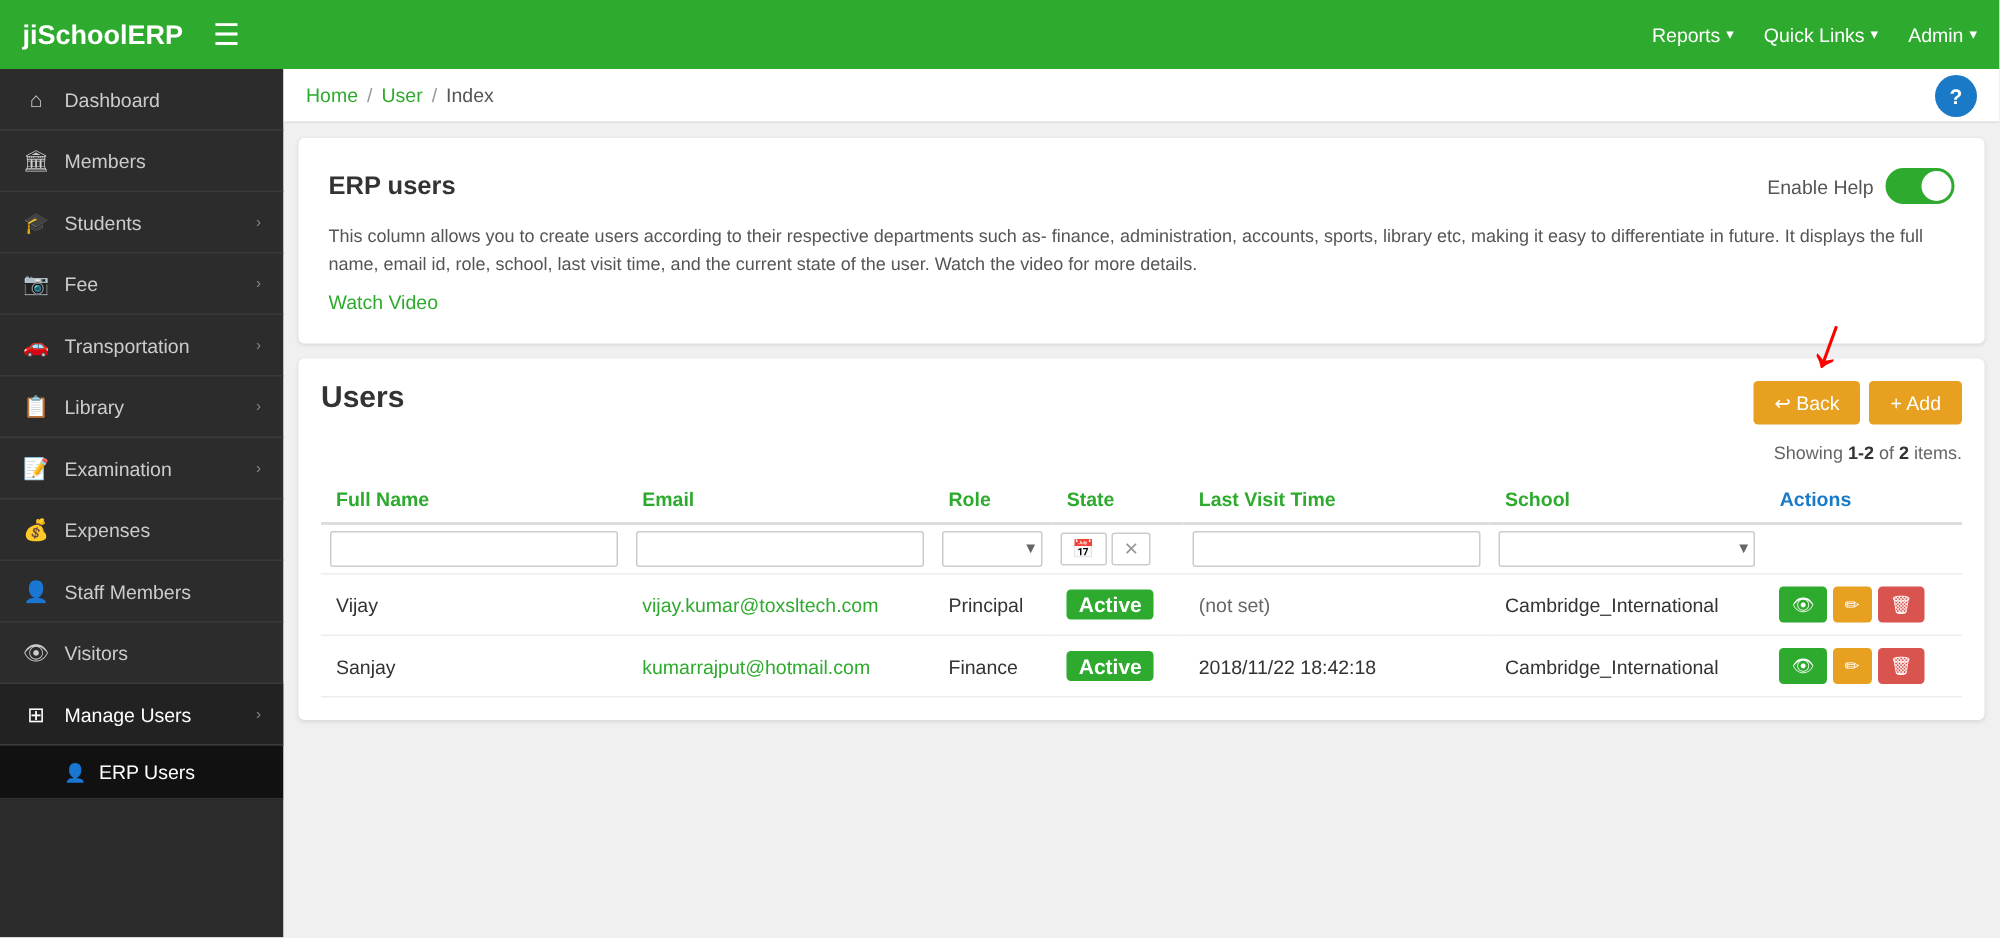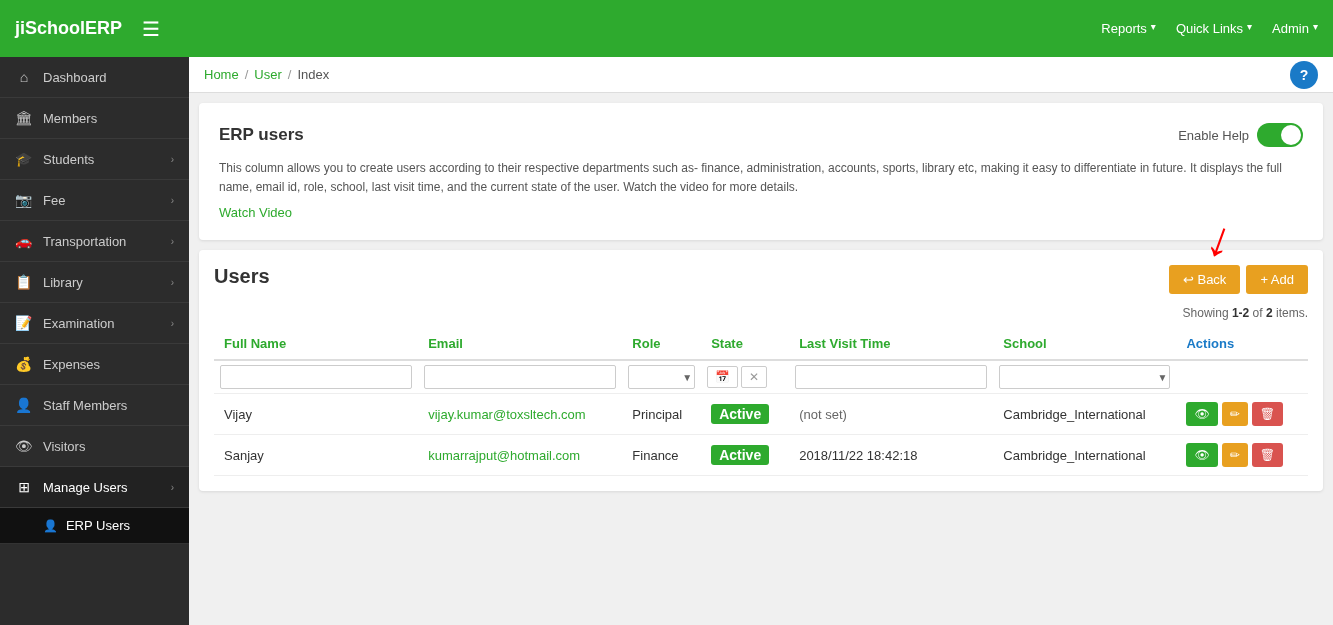--- a/index.html
+++ b/index.html
@@ -2,35 +2,35 @@
 <html><head>
   <meta charset="utf-8">
   <style>
     * { margin: 0; padding: 0; box-sizing: border-box; }
     body { font-family: Arial, sans-serif; font-size: 13px; background: #f0f0f0; display: flex; flex-direction: column; height: 625px; overflow: hidden; }
 
     
     .top-nav {
       background: #2eaa2e;
       color: white;
-      height: 57px;
+      height: 46px;
       display: flex;
       align-items: center;
       padding: 0 15px;
       flex-shrink: 0;
     }
     .top-nav .logo {
       font-size: 18px;
       font-weight: bold;
       margin-right: 20px;
       color: white;
     }
     .top-nav .hamburger { font-size: 20px; cursor: pointer; margin-right: auto; }
     .top-nav .nav-right { display: flex; align-items: center; gap: 20px; }
-    .top-nav .nav-link { color: white; text-decoration: none; font-size: 13px; cursor: pointer; display: flex; align-items: flex-start; gap: 4px; }
+    .top-nav .nav-link { color: white; text-decoration: none; font-size: 13px; cursor: pointer; display: flex; align-items: center; gap: 4px; }
     .top-nav .nav-link .chevron { font-size: 10px; }
 
     
     .layout { display: flex; flex: 1; overflow: hidden; }
 
     
     .sidebar {
       width: 189px;
       background: #2c2c2c;
       color: #ccc;

